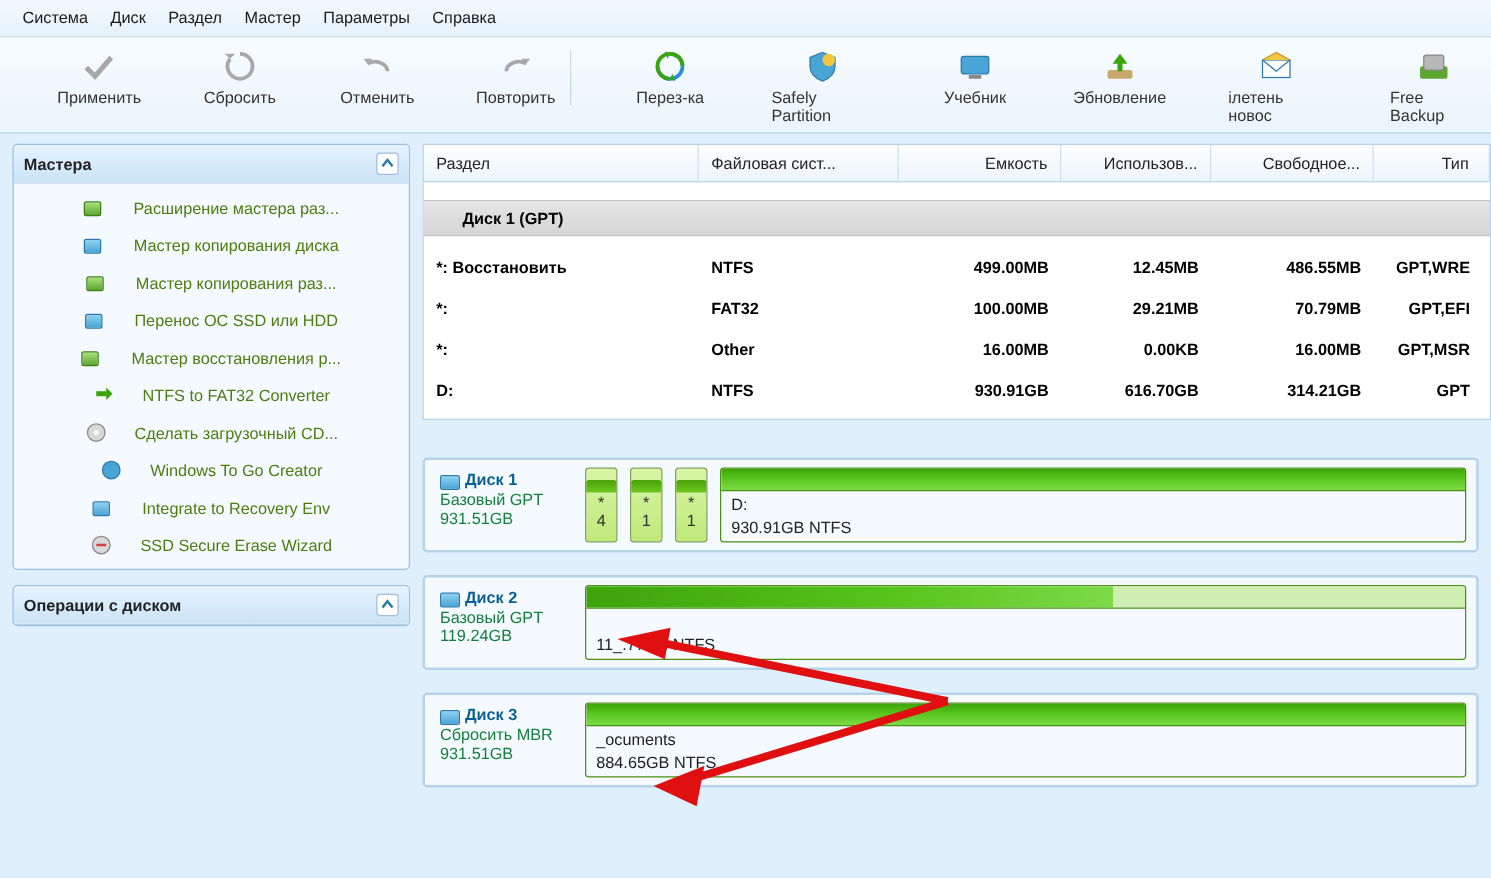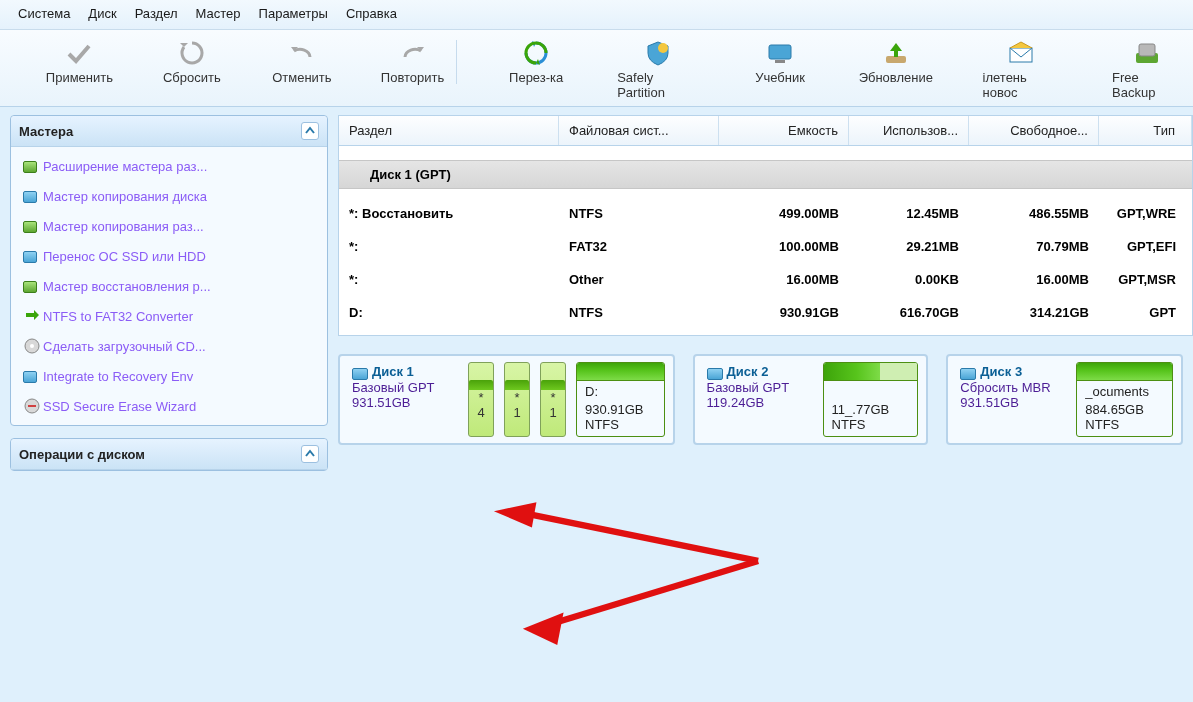--- a/index.html
+++ b/index.html
@@ -15,38 +15,38 @@
 .tbtn .ic { width: 30px; height: 30px; margin-bottom: 2px; display:flex; align-items:center; justify-content:center; }
 .tsep { width: 1px; height: 44px; background: #c6dbed; margin: 4px 6px 0 6px; }
 
 
 .main { display: flex; gap: 10px; padding: 8px 0 0 10px; }
 .sidebar { width: 318px; display:flex; flex-direction:column; gap:12px; }
 .panel { border: 1px solid #9cc0e0; border-radius: 4px; background: #f4faff; }
 .panel-hd { display:flex; justify-content:space-between; align-items:center; padding: 6px 8px; background: linear-gradient(#e6f3ff,#cbe3f6); border-bottom:1px solid #b7d3ea; border-radius:4px 4px 0 0; font-weight:bold; color:#222; }
 .panel-hd .chev { width:18px; height:18px; border:1px solid #9cc0e0; border-radius:3px; background:#fff; display:flex; align-items:center; justify-content:center; }
 .panel-body { padding: 4px 2px; }
-.wiz { display:flex; align-items:center; gap:2px; padding:6px 10px; color:#8b5cf6; cursor:default; }
+.wiz { display:flex; align-items:center; gap:22px; padding:6px 10px; color:#4d7c0f; cursor:default;justify-content:center; }
 .wiz .wic { width:18px; height:18px; display:flex; align-items:center; justify-content:center; }
 
 
 .content { flex:1; display:flex; flex-direction:column; gap:0; }
 .colhdr { display:flex; border:1px solid #b7d3ea; background:linear-gradient(#fdfeff,#ecf4fb); }
 .colhdr > div { padding:7px 10px; border-right:1px solid #cde0f0; color:#222; }
 .c1{width:220px;} .c2{width:160px;} .c3{width:130px; text-align:right;} .c4{width:120px; text-align:right;} .c5{width:130px; text-align:right;} .c6{flex:1; text-align:right; padding-right:16px!important;}
 
 .diskgroup { border:1px solid #b7d3ea; border-top:none; background:#fff; }
 .prow { display:flex; padding:5px 0;font-weight:bold; }
 .prow > div { padding:4px 10px; }
 
-.diskbars { margin-top:18px; display:flex; flex-direction:row; gap:18px; padding-right:10px; }
+.diskbars { margin-top:30px; display:flex; flex-direction:column; gap:18px; padding-right:10px; }
 .diskbar { border:2px solid #b7d3ea; border-radius:4px; background:#f4faff; padding:6px 8px; display:flex; gap:10px; align-items:stretch; }
 .dbinfo { min-width:110px; padding:2px 4px; }
 .dbinfo .dn { font-weight:bold; color:#0b5f95; }
-.dbinfo .dt, .dbinfo .ds { color:#4c1d95; }
+.dbinfo .dt, .dbinfo .ds { color:#15803d; }
 .smallpart { width:26px; border:1px solid #7fa15a; border-radius:3px; background:linear-gradient(#d8f5a6,#bfe97a); display:flex; flex-direction:column; align-items:center; justify-content:center; font-size:11px; color:#333; }
 .smallpart .top { height:10px; width:100%; background:linear-gradient(#4aa20a,#6ec81f); border-radius:2px 2px 0 0; }
 .bigpart { flex:1; border:1px solid #4c8f12; border-radius:3px; overflow:hidden; display:flex; flex-direction:column; }
 .bigpart .bar { height:18px; background:linear-gradient(#3da40a,#57c41c 45%,#7ddb47); border-bottom:1px solid #4c8f12; }
 .bigpart .bar.partial { background: linear-gradient(90deg, #3da40a 0%, #57c41c 35%, #7ddb47 60%, #cfeeb2 60%, #cfeeb2 100%); }
 .bigpart .lbl { padding:3px 8px; color:#222; }
 .bigpart .lbl2 { padding:0 8px 4px 8px; color:#222; }
 
 .diskicon { width:16px; height:12px; background:linear-gradient(#8fd1f2,#4aa5d6); border:1px solid #2a7aaa; border-radius:2px; display:inline-block; vertical-align:middle; margin-right:4px; margin-top:2px; }
 
@@ -216,20 +216,28 @@
             <span>NTFS to FAT32 Converter</span>
           </div>
         <div class="wiz">
             <span class="wic">
               <svg width="16" height="16">
                 <circle cx="8" cy="8" r="7" fill="#d8d8d8" stroke="#888"></circle>
                 <circle cx="8" cy="8" r="2" fill="#fff"></circle>
               </svg>
             </span>
             <span>Сделать загрузочный CD...</span>
+          </div>
+        <div class="wiz">
+            <span class="wic">
+              <svg width="16" height="16">
+                <circle cx="8" cy="8" r="7" fill="#4aa5d6" stroke="#2a7aaa"></circle>
+              </svg>
+            </span>
+            <span>Windows To Go Creator</span>
           </div>
         <div class="wiz">
             <span class="wic">
               <span class="diskicon"></span>
             </span>
             <span>Integrate to Recovery Env</span>
           </div>
         <div class="wiz">
             <span class="wic">
               <svg width="16" height="16">

